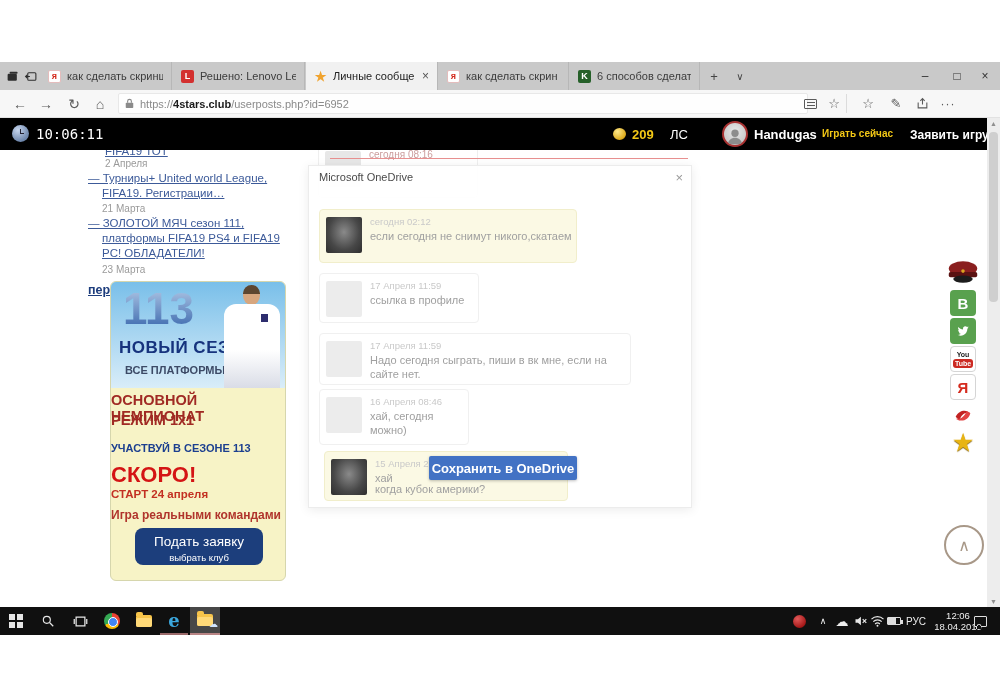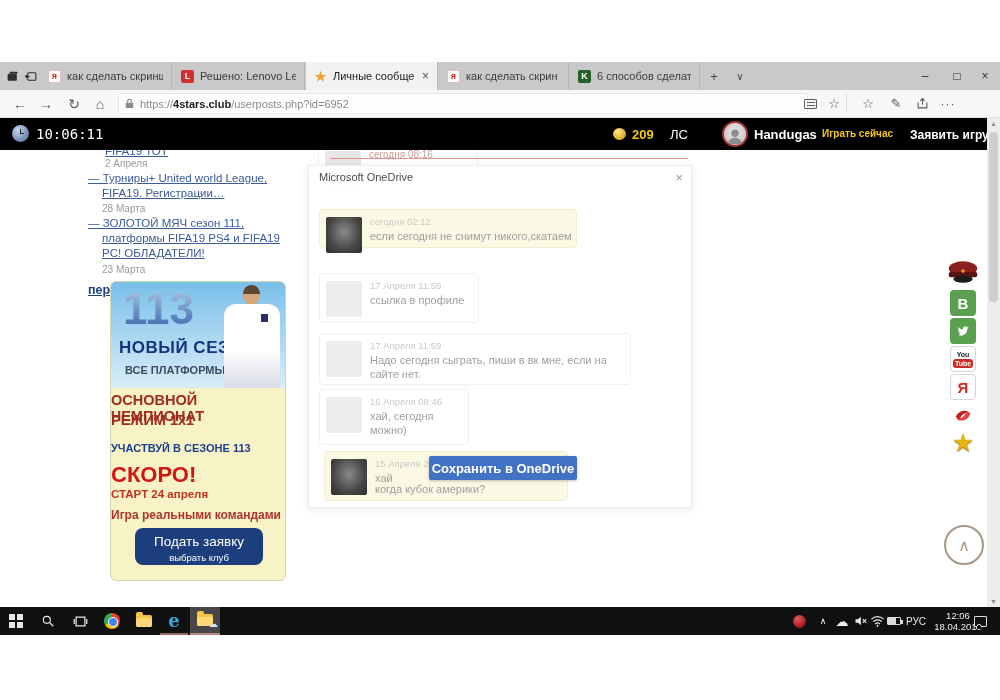--- a/index.html
+++ b/index.html
@@ -131,21 +131,21 @@
             background:rgba(255,255,255,0.93); border:1px solid #ececec;
             box-shadow:0 2px 10px rgba(0,0,0,0.08); z-index:10; }
   #dlg-title { position:absolute; left:10px; top:5px; font-size:11px; color:#4a4a4a; }
   #dlg-close { position:absolute; right:8px; top:4px; font-size:13px; color:#9a9a9a; }
   .msg { position:absolute; background:#fff; border:1px solid #f0f0f0; border-radius:4px; }
   .msg.hl { background:#fbf9e4; border-color:#f1eecb; }
   .msg .av { position:absolute; left:6px; top:7px; width:36px; height:36px; border-radius:2px; background:#ececec; }
   .msg .av.dark { background:radial-gradient(ellipse at 50% 42%, #8a8a8a 0%, #474747 60%, #2e2e2e 100%); }
   .msg .t { position:absolute; left:50px; top:6px; font-size:9.5px; color:#c9c9c9; white-space:nowrap; }
   .msg .x { position:absolute; left:50px; top:19px; font-size:11px; color:#a0a0a0; line-height:14px; }
-  #m2 { left:10px; top:43px;  width:258px; height:39px; }
+  #m2 { left:10px; top:43px;  width:258px; height:54px; }
   #m3 { left:10px; top:107px; width:160px; height:50px; }
   #m4 { left:10px; top:167px; width:312px; height:52px; }
   #m5 { left:10px; top:223px; width:150px; height:56px; }
   #m6 { left:15px; top:285px; width:244px; height:50px; }
   #m6 .x2 { position:absolute; left:50px; top:31px; font-size:11px; color:#a0a0a0; }
   #savebtn { position:absolute; left:120px; top:290px; width:148px; height:24px; background:#4272c4;
              color:#fff; font-size:13px; font-weight:bold; display:flex; align-items:center;
              justify-content:center; border-radius:2px; box-shadow:0 1px 3px rgba(0,0,0,.25); z-index:12; }
 
   
@@ -312,21 +312,21 @@
     <span id="hdr-user">Handugas</span>
     <span id="hdr-play">Играть сейчас</span>
     <span id="hdr-submit">Заявить игру</span>
   </div>
 
   <div id="content">
 
     <a class="sblink" id="sb-part">FIFA19 ТОТ</a>
     <span class="sbdate" id="sb-date1">2 Апреля</span>
     <a class="sblink" id="sb-item2">— Турниры+ United world League, FIFA19. Регистрации…</a>
-    <span class="sbdate" id="sb-date2">28 Марта</span>
+    <span class="sbdate" id="sb-date2">21 Марта</span>
     <a class="sblink" id="sb-item3">— ЗОЛОТОЙ МЯЧ сезон 111, платформы FIFA19 PS4 и FIFA19 PC! ОБЛАДАТЕЛИ!</a>
     <span class="sbdate" id="sb-date3">23 Марта</span>
     <a id="sb-blog">перейти в блог</a>
 
     <div id="banner">
       <div id="banner-blue">
         <span id="b-113">113</span>
         <span id="b-newseason">НОВЫЙ СЕЗОН</span>
         <span id="b-platforms">ВСЕ ПЛАТФОРМЫ</span>
         <div id="player">

